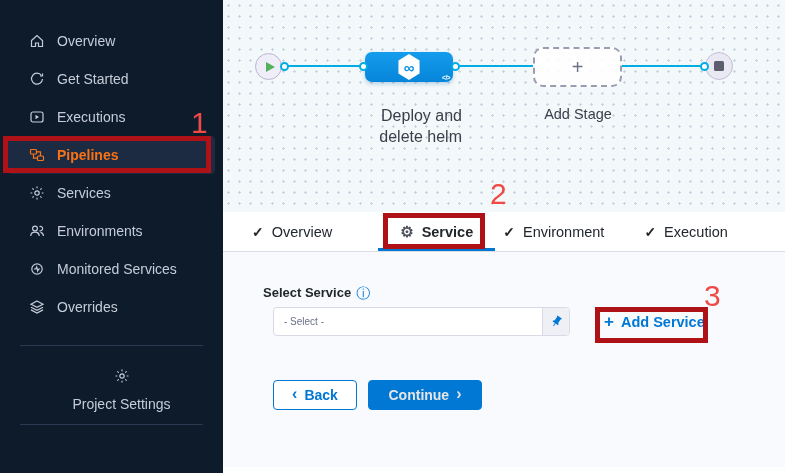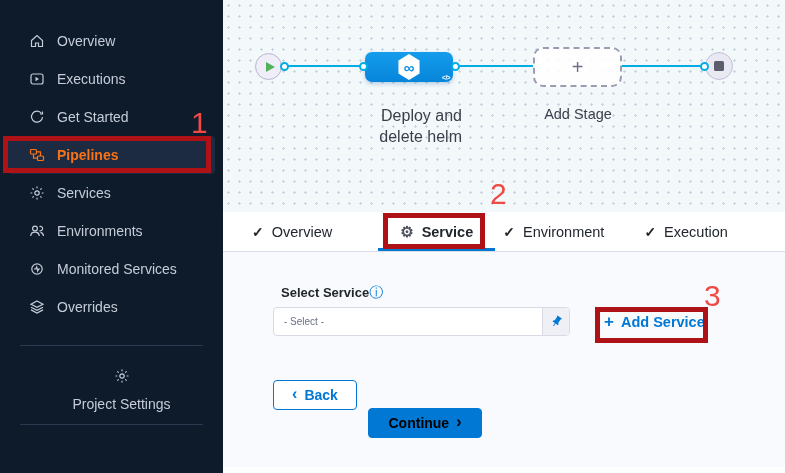--- a/index.html
+++ b/index.html
@@ -68,39 +68,39 @@
   .tab .gear { font-size:15px; color:#4f535e; }
   .tab.t2 { margin-left:68px; font-weight:bold; }
   .tab.t3 { margin-left:30px; }
   .tab.t4 { margin-left:40px; }
   .tab.active::after { content:""; position:absolute; left:-22px; right:-22px;
                        bottom:0; height:3px; background:#0278d5; }
 
   
   .formarea { position:absolute; left:223px; top:252px; width:562px; height:221px;
               background:#f8fafd; }
-  .fld-label { position:absolute; left:58px; top:33px; font-size:13px; font-weight:bold;
-               color:#22272a; display:flex; }
+  .fld-label { position:absolute; left:40px; top:33px; font-size:13px; font-weight:bold;
+               color:#22272a; display:flex; align-items:center; gap:5px; }
   .info-ic { color:#0278d5; font-size:14px; font-weight:normal; line-height:1; }
   .select-wrap { position:absolute; left:50px; top:55px; width:297px; height:29px;
                  border:1px solid #d9dae5; border-radius:4px; background:#fff;
                  display:flex; overflow:hidden; cursor:pointer; }
   .select-text { flex:1; display:flex; align-items:center; padding-left:10px;
                  font-size:10px; color:#697086; }
   .pin-zone { width:27px; border-left:1px solid #d9dae5; background:#eef0f6;
               display:flex; align-items:center; justify-content:center; }
   .pin-zone svg { transform:rotate(35deg); }
   .add-service { position:absolute; left:381px; top:61px; display:flex; align-items:center;
                  gap:7px; color:#0278d5; font-size:14.5px; font-weight:bold; cursor:pointer; }
   .add-service .plus { font-size:17px; font-weight:bold; line-height:1; }
   .btn-row { position:absolute; left:50px; top:128px; display:flex; gap:11px; }
   .btn { height:30px; border-radius:4px; font-size:14px; font-weight:bold;
          display:flex; align-items:center; justify-content:center; gap:7px; cursor:pointer; }
   .btn-back { width:84px; background:#fff; border:1px solid #0278d5; color:#0278d5; }
-  .btn-continue { width:114px; background:#0278d5; border:1px solid #0278d5; color:#000000;margin-top:28px; }
+  .btn-continue { width:114px; background:#0278d5; border:1px solid #0278d5; color:#e5e5e5; }
   .chev { font-size:16px; font-weight:bold; line-height:1; padding-bottom:2px; }
   .bottom-strip { position:absolute; left:223px; bottom:0; width:562px; height:6px; background:#fdfefe; }
 
   
   .anno-box { position:absolute; border:5px solid #ae1217; pointer-events:none; z-index:20; }
   .anno-num { position:absolute; color:#ef4a45; font-size:30px; line-height:1;
               pointer-events:none; z-index:20; }
   .box1 { left:3px;   top:136px; width:208px; height:37px; }
   .box2 { left:383px; top:213px; width:102px; height:36px; }
   .box3 { left:595px; top:307px; width:113px; height:36px; }
@@ -121,35 +121,35 @@
           <svg width="16" height="16" viewBox="0 0 16 16" fill="none" stroke="currentColor" stroke-width="1.2">
               <path d="M2.5 7.5 L8 2.5 L13.5 7.5 V13.5 H9.5 V10 H6.5 V13.5 H2.5 Z"></path>
             </svg>
         </span>
         <span>Overview</span>
       </div>
 
       <div class="nav-item">
         <span class="ic">
           <svg width="16" height="16" viewBox="0 0 16 16" fill="none" stroke="currentColor" stroke-width="1.2">
+              <path d="M12.5 4.5 A5.5 5.5 0 1 0 13.5 8"></path>
+              <path d="M13.5 2.5 V5 H11"></path>
+            </svg>
+        </span>
+        <span>Get Started</span>
+      </div>
+
+      <div class="nav-item">
+        <span class="ic">
+          <svg width="16" height="16" viewBox="0 0 16 16" fill="none" stroke="currentColor" stroke-width="1.2">
               <rect x="2" y="3" width="12" height="10" rx="2"></rect>
               <path d="M6.5 5.8 L10 8 L6.5 10.2 Z" fill="currentColor" stroke="none"></path>
             </svg>
         </span>
         <span>Executions</span>
-      </div>
-
-      <div class="nav-item">
-        <span class="ic">
-          <svg width="16" height="16" viewBox="0 0 16 16" fill="none" stroke="currentColor" stroke-width="1.2">
-              <path d="M12.5 4.5 A5.5 5.5 0 1 0 13.5 8"></path>
-              <path d="M13.5 2.5 V5 H11"></path>
-            </svg>
-        </span>
-        <span>Get Started</span>
       </div>
 
       <div class="nav-item active">
         <span class="ic">
           <svg width="16" height="16" viewBox="0 0 16 16" fill="none" stroke="currentColor" stroke-width="1.2">
               <rect x="1.5" y="2.5" width="6" height="4.5" rx="1"></rect>
               <rect x="8.5" y="9" width="6" height="4.5" rx="1"></rect>
               <path d="M7.5 4.8 H11.5 V9"></path>
               <path d="M4.5 7 V11.2 H8.5"></path>
             </svg>

